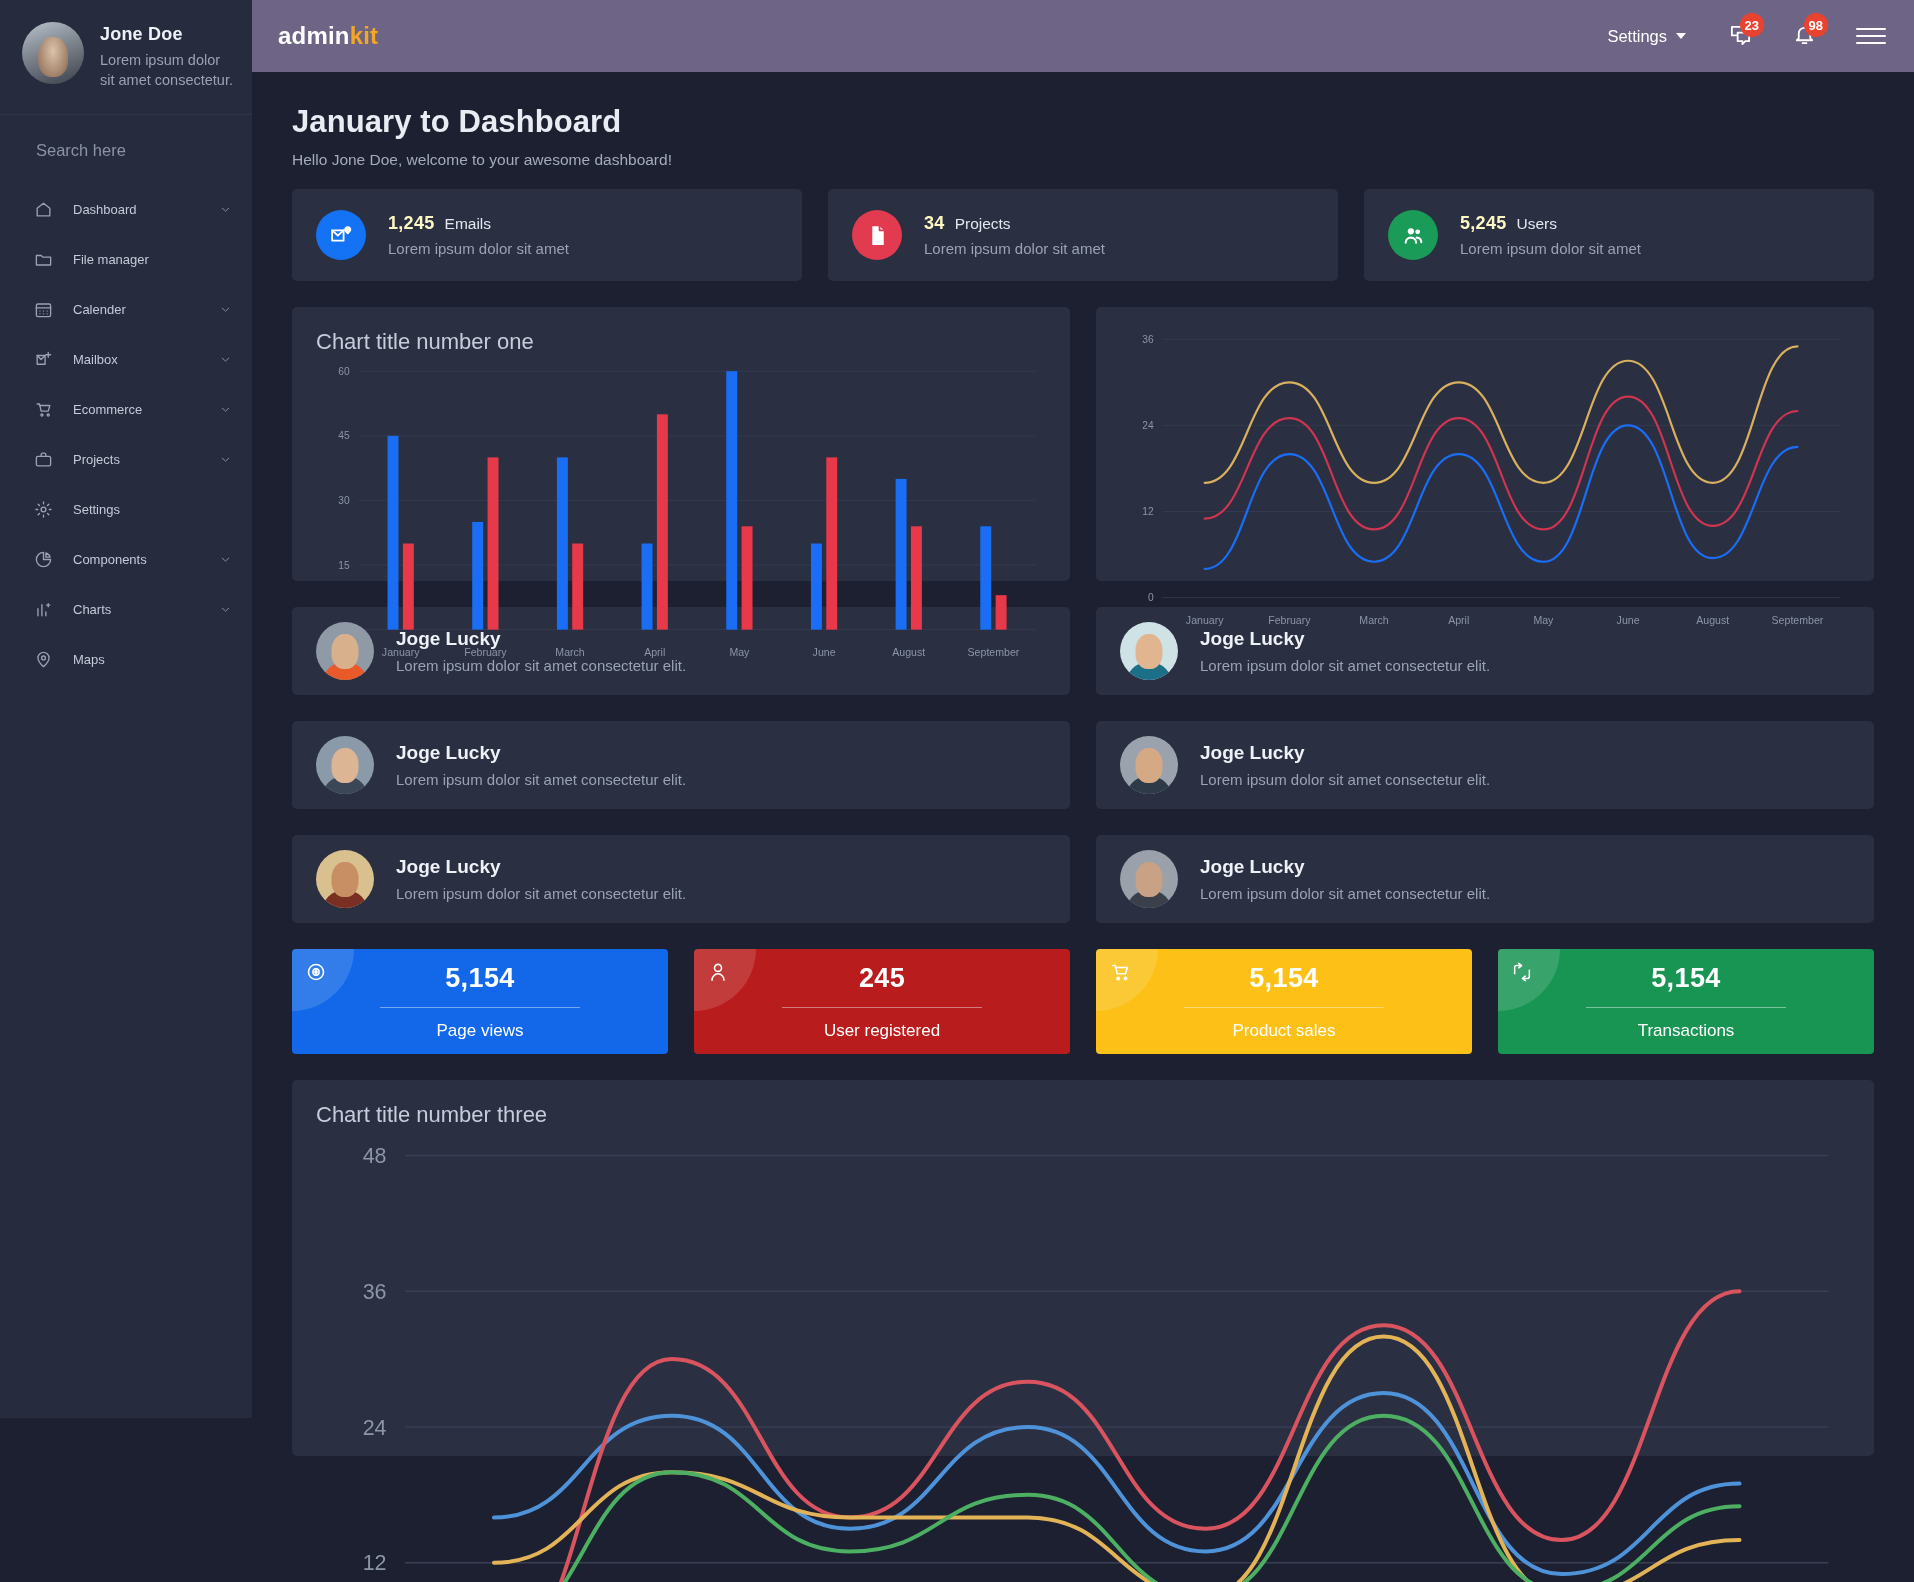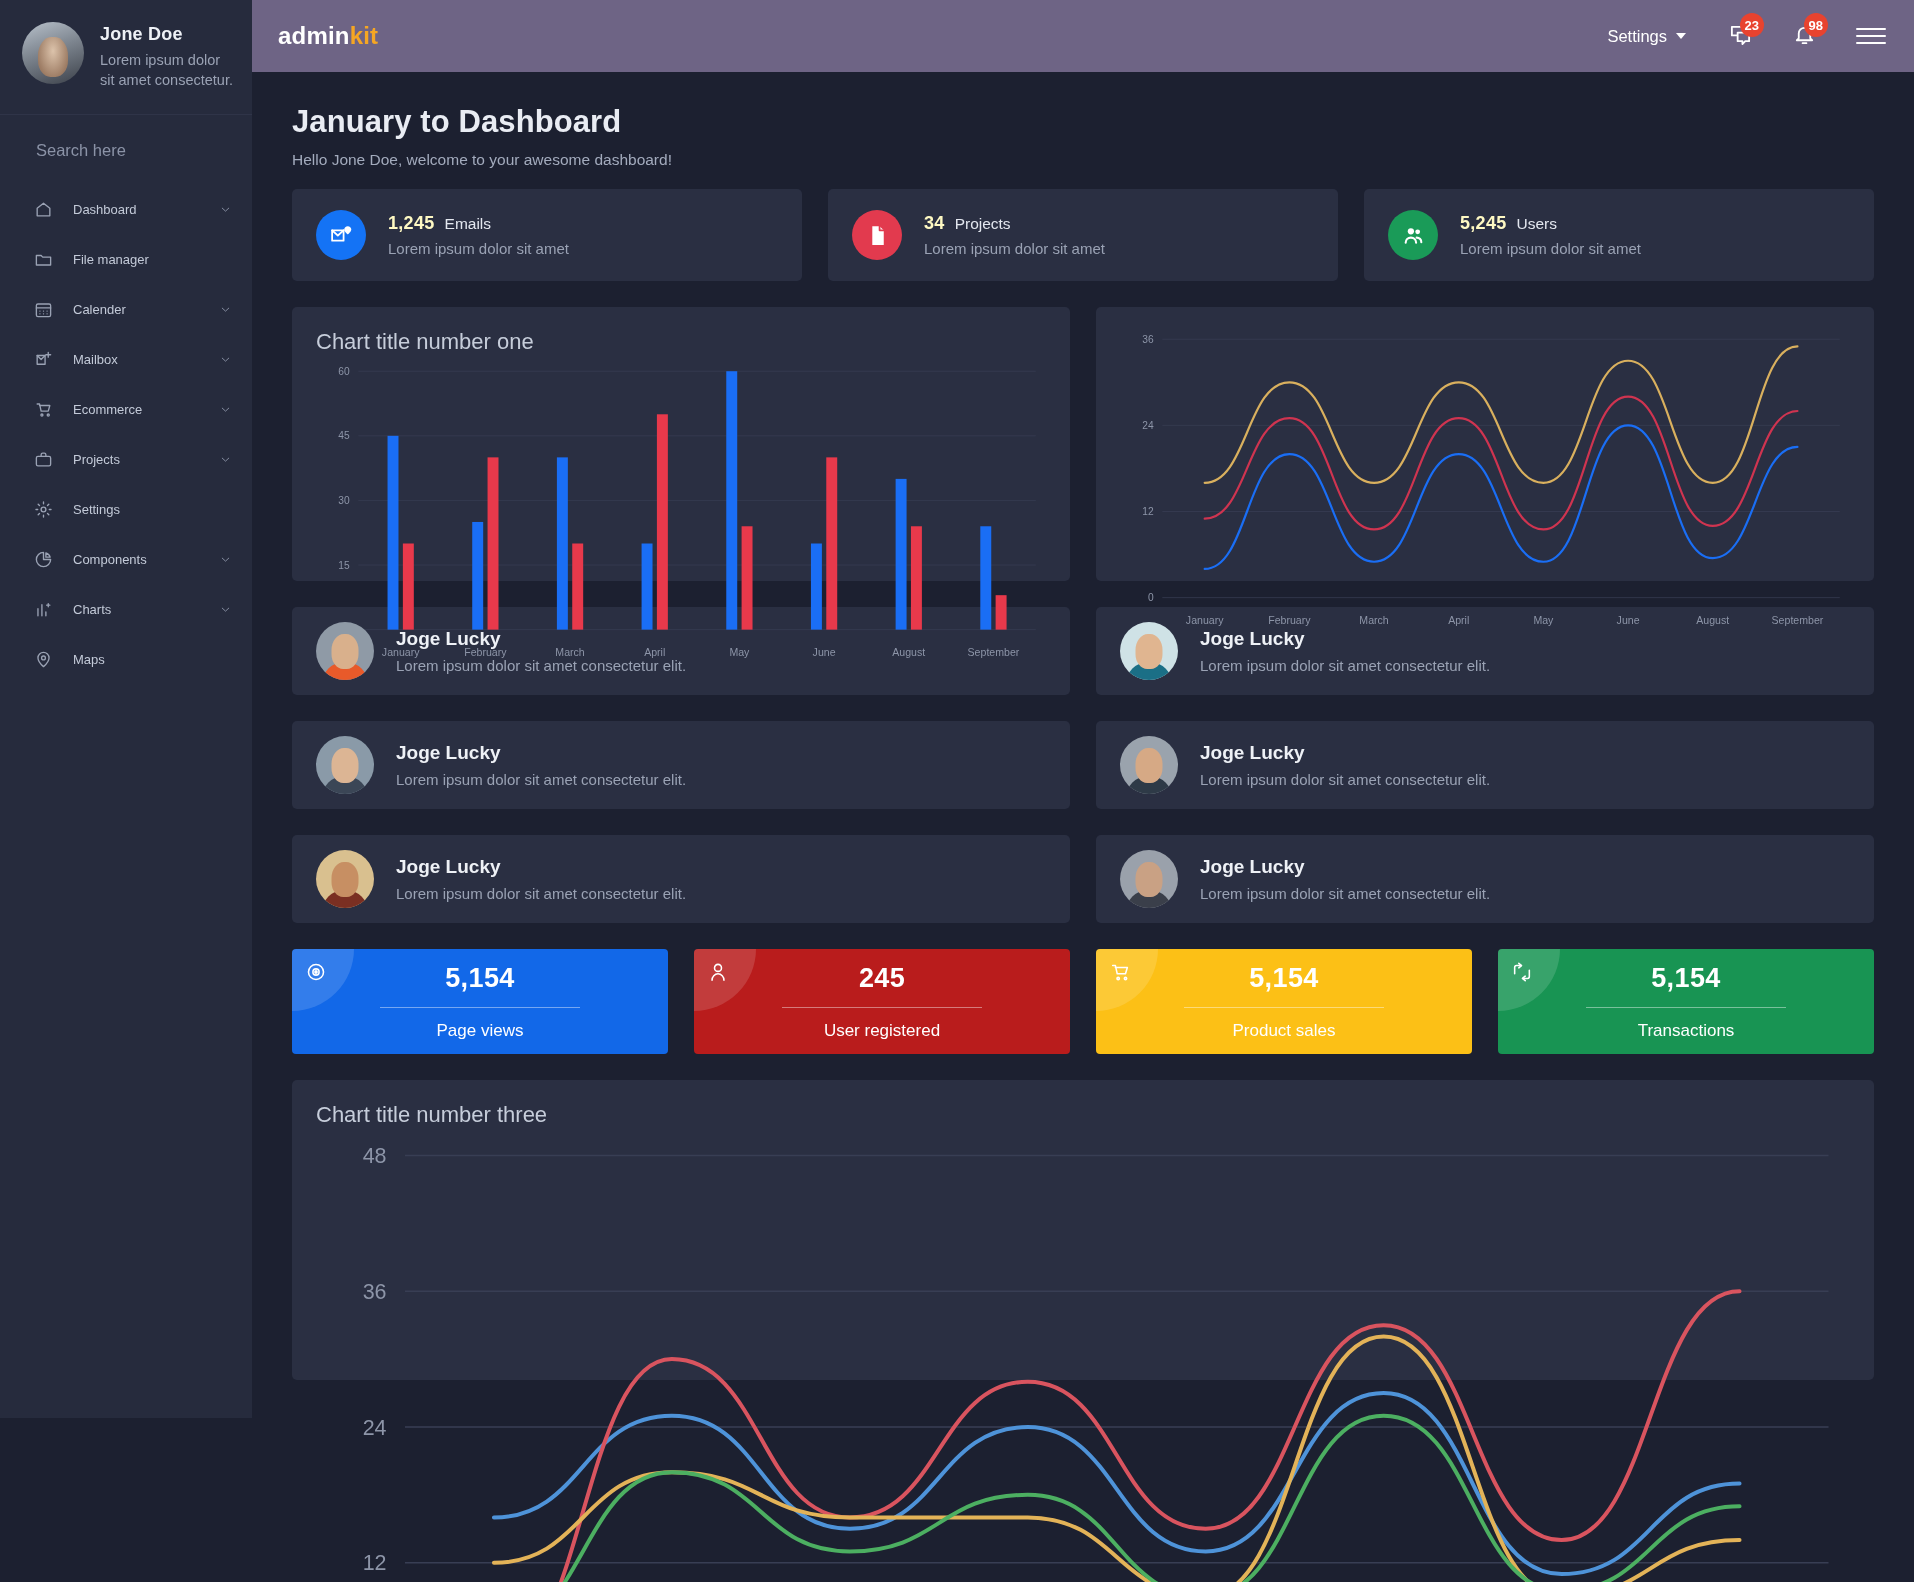--- a/index.html
+++ b/index.html
@@ -144,21 +144,21 @@
     position:absolute; left:0; top:0; width:62px; height:62px;
     background: rgba(255,255,255,.14);
     border-bottom-right-radius: 62px;
   }
   .tile-ico { position:absolute; left:13px; top:12px; color:#fff; z-index:2; }
   .tile-ico svg { width:22px; height:22px; }
   .tile-num { font-size: 27px; font-weight: bold; color:#fff; letter-spacing:.4px;}
   .tile-rule { width: 200px; height:1px; background: rgba(255,255,255,.42); margin: 13px 0; }
   .tile-lbl { font-size: 17px; color:#fff; }
 
-  .big-chart { margin: 26px 40px 0 40px; padding: 22px 24px 10px 24px; height: 300px;
+  .big-chart { margin: 26px 40px 0 40px; padding: 22px 24px 10px 24px; height: 376px;
                display:flex; flex-direction:column; }
 </style>
 </head>
 <body>
 
 <div class="app">
 
   <aside class="sidebar">
     <div class="profile">
       <div class="avatar-lg"></div>

